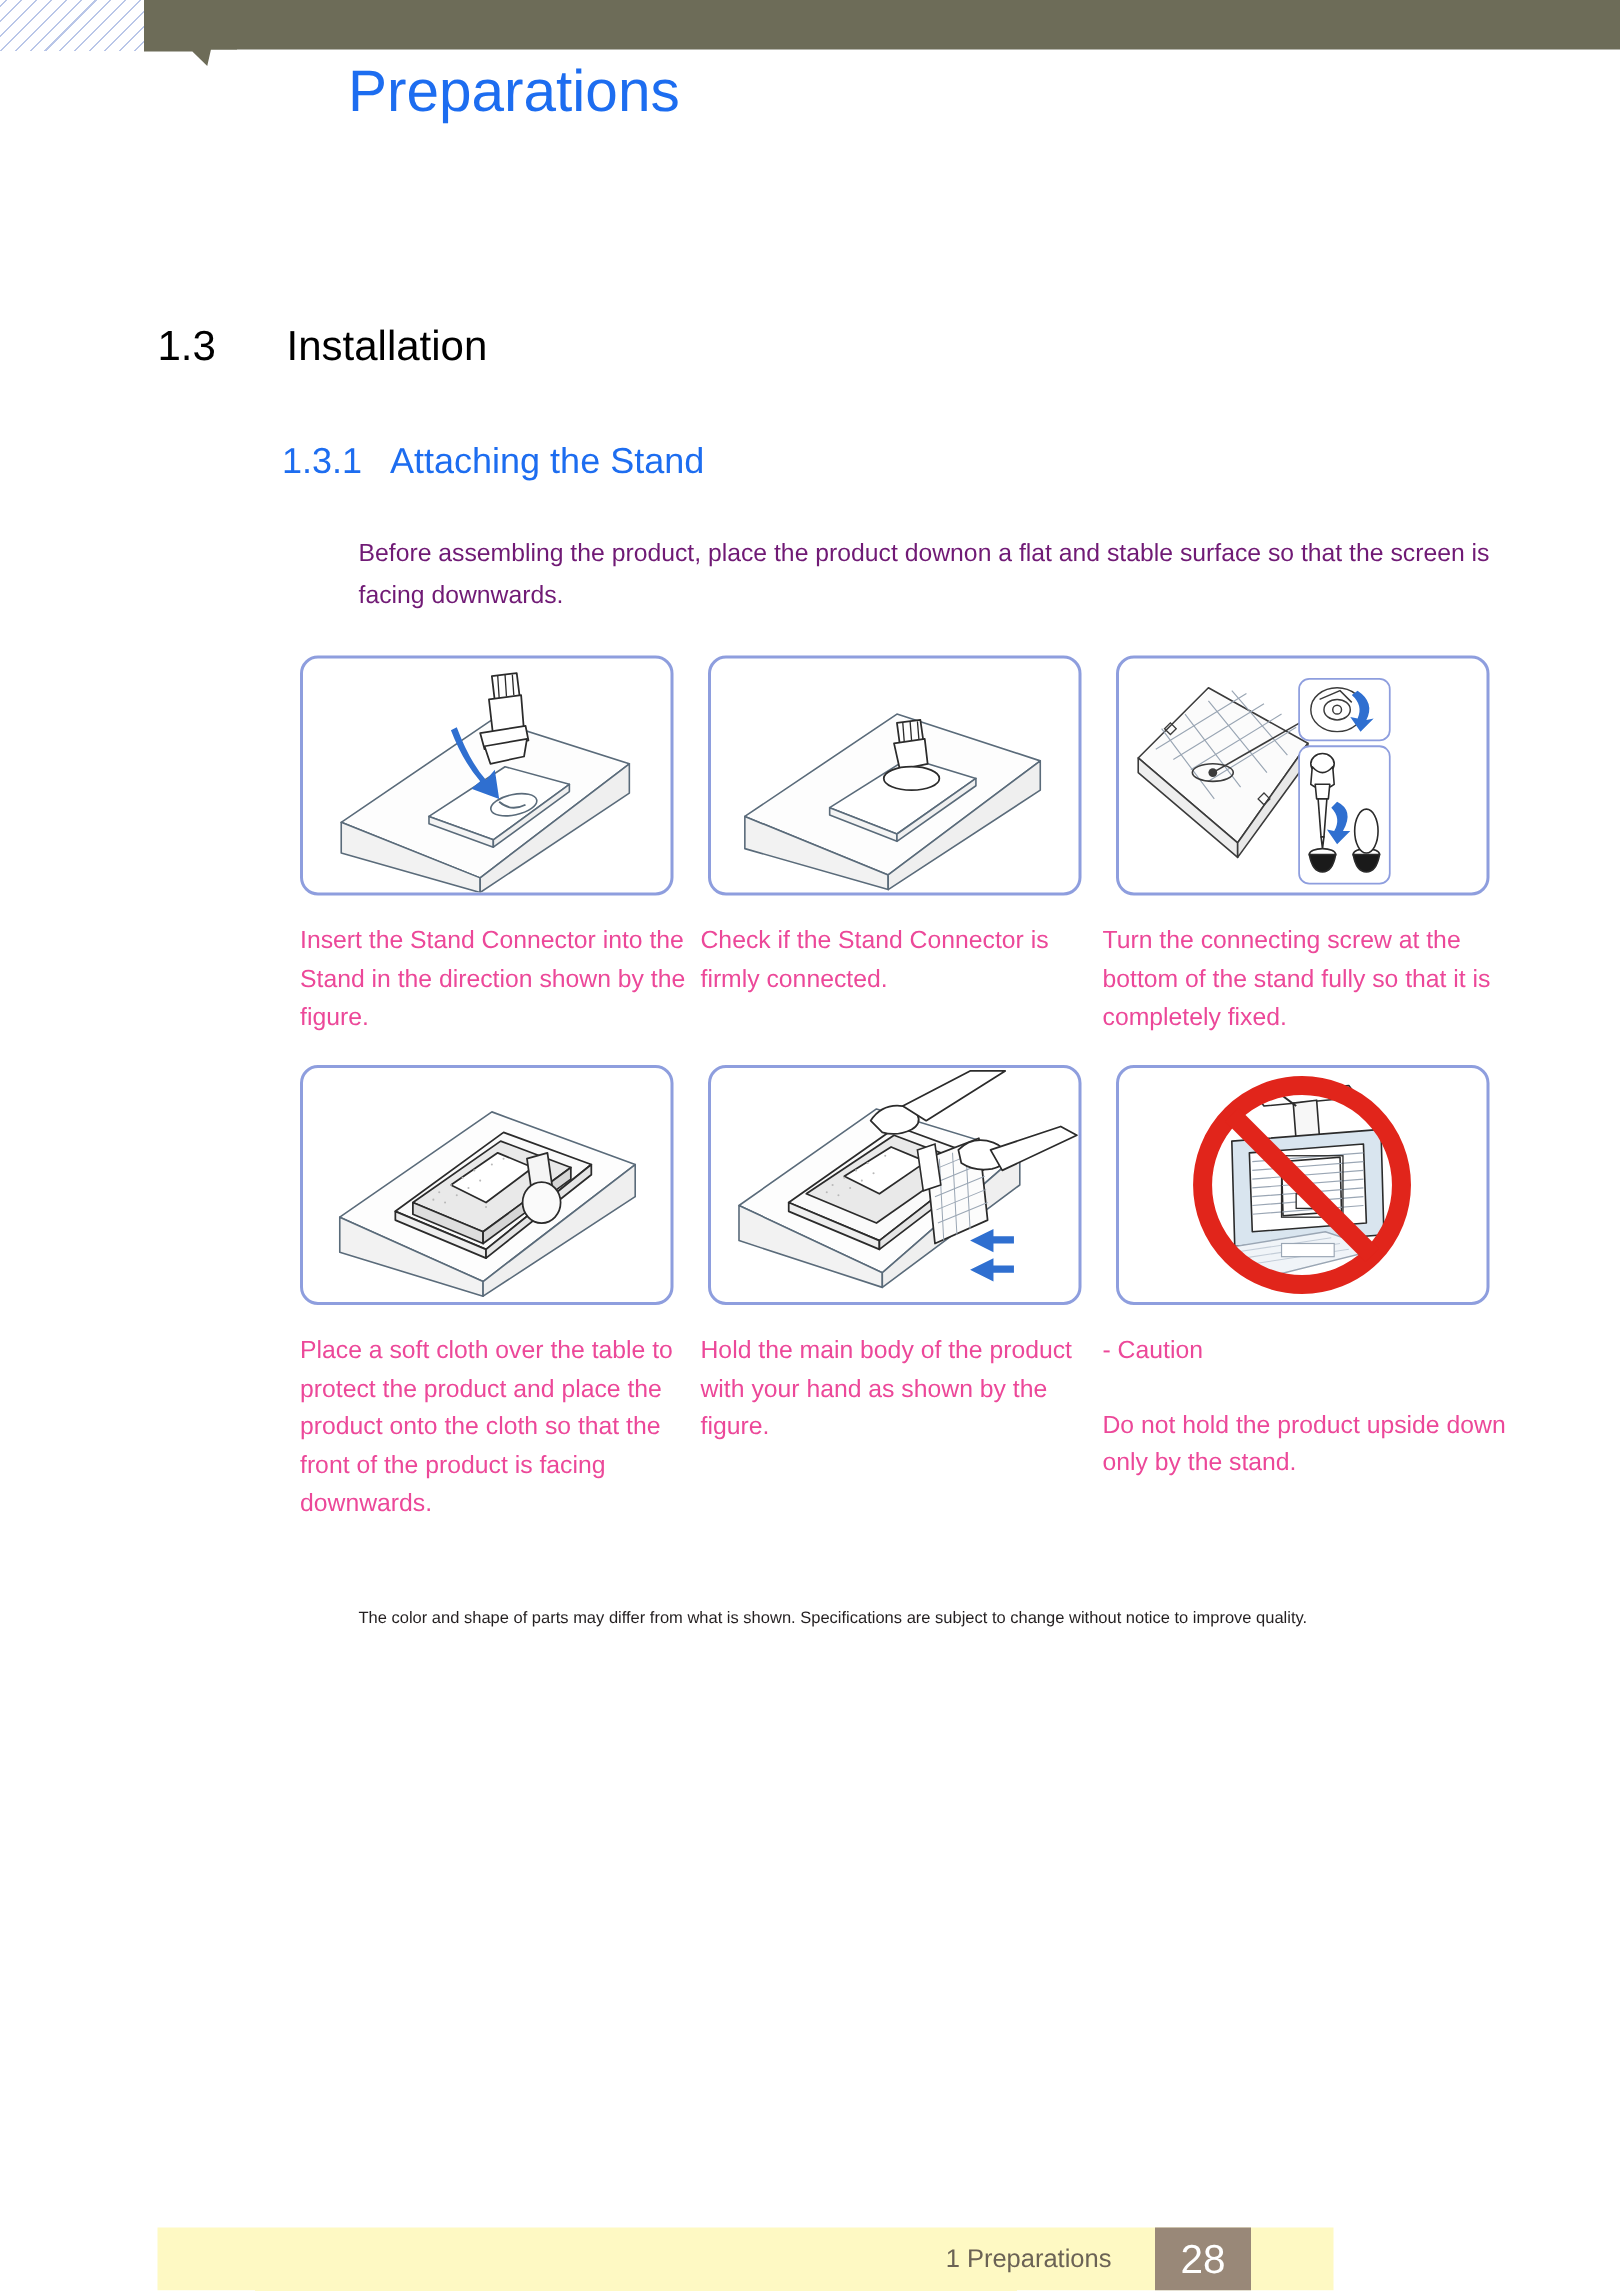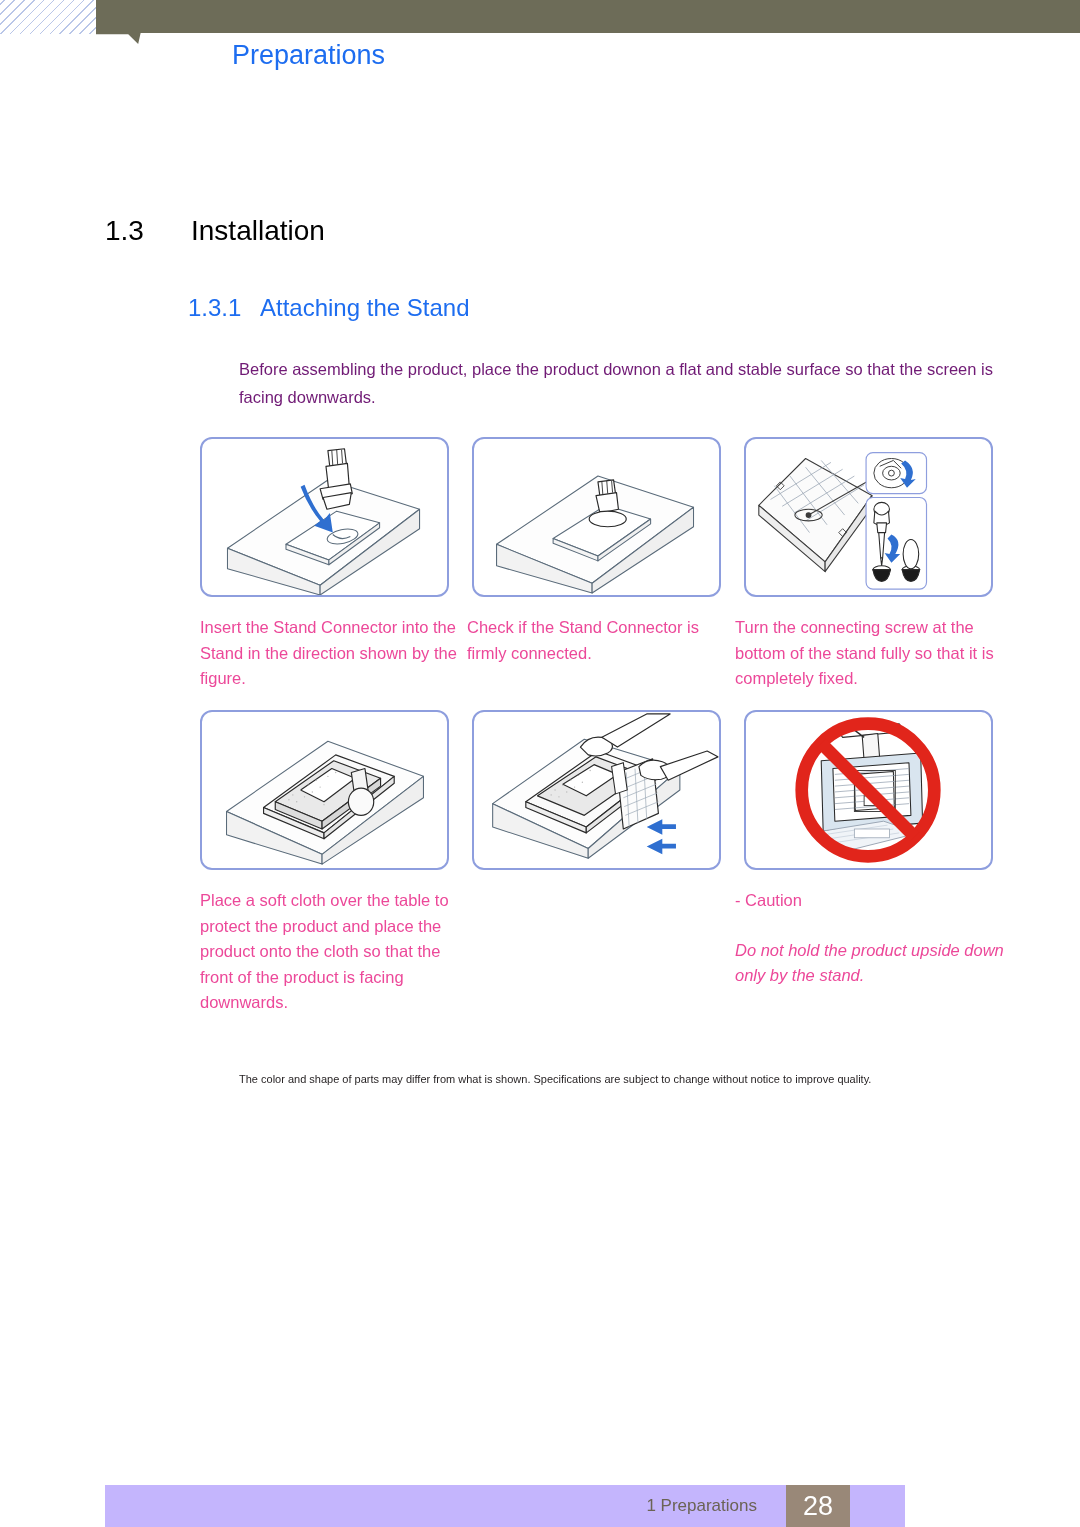--- a/index.html
+++ b/index.html
@@ -47,21 +47,21 @@
     width: 62px;
     height: 44px;
     background: #6d6c58;
     -webkit-clip-path: polygon(0 0, 100% 0, 100% 75%, 72% 75%, 68% 100%, 52% 78%, 0 78%);
     clip-path: polygon(0 0, 100% 0, 100% 75%, 72% 75%, 68% 100%, 52% 78%, 0 78%);
   }
   .chapter-title {
     position: absolute;
     left: 232px;
     top: 40px;
-    font-size: 27px;
+    font-size: 39px;
     color: #1d6df0;
     letter-spacing: 0px;
     white-space: nowrap;
   }
 
   
   .h-section {
     position: absolute;
     left: 105px;
     top: 215px;
@@ -122,42 +122,41 @@
     font-size: 16.5px;
     line-height: 25.5px;
     color: #ec4899;
   }
   .cap.r1 { top: 615px; }
   .cap.r2 { top: 888px; }
   .cap.k1 { left: 200px; width: 258px; }
   .cap.k2 { left: 467px; width: 262px; }
   .cap.k3 { left: 735px; width: 272px; }
   .cap p { margin: 0; }
-  .cap p + p { margin-top: 24px; font-style: italic; }
+  .cap p + p { margin-top: 24px; }
 
   
   .note {
     position: absolute;
     left: 239px;
     top: 1065px;
     width: 790px;
     font-size: 11px;
     line-height: 29px;
     color: #231f20;
   }
 
   
   .footer {
     position: absolute;
     left: 105px;
     bottom: 0;
     width: 784px;
     height: 42px;
-    background: #c4b5fd;
-    padding-left: 16px;
+    background: #fef9c3;
   }
   .footer-label {
     position: absolute;
     right: 148px;
     top: 11px;
     font-size: 17px;
     color: #6b6355;
     white-space: nowrap;
   }
   .page-box {
@@ -450,20 +449,21 @@
   <p>Check if the Stand Connector is firmly connected.</p>
 </div>
 <div class="cap r1 k3">
   <p>Turn the connecting screw at the bottom of the stand fully so that it is completely fixed.</p>
 </div>
 
 <div class="cap r2 k1">
   <p>Place a soft cloth over the table to protect the product and place the product onto the cloth so that the front of the product is facing downwards.</p>
 </div>
 <div class="cap r2 k2">
+  <p>Hold the main body of the product with your hand as shown by the figure.</p>
 </div>
 <div class="cap r2 k3">
   <p>- Caution</p>
   <p>Do not hold the product upside down only by the stand.</p>
 </div>
 
 <div class="note">The color and shape of parts may differ from what is shown. Specifications are subject to change without notice to improve quality.</div>
 
 <div class="footer">
   <div class="footer-label">1 Preparations</div>

